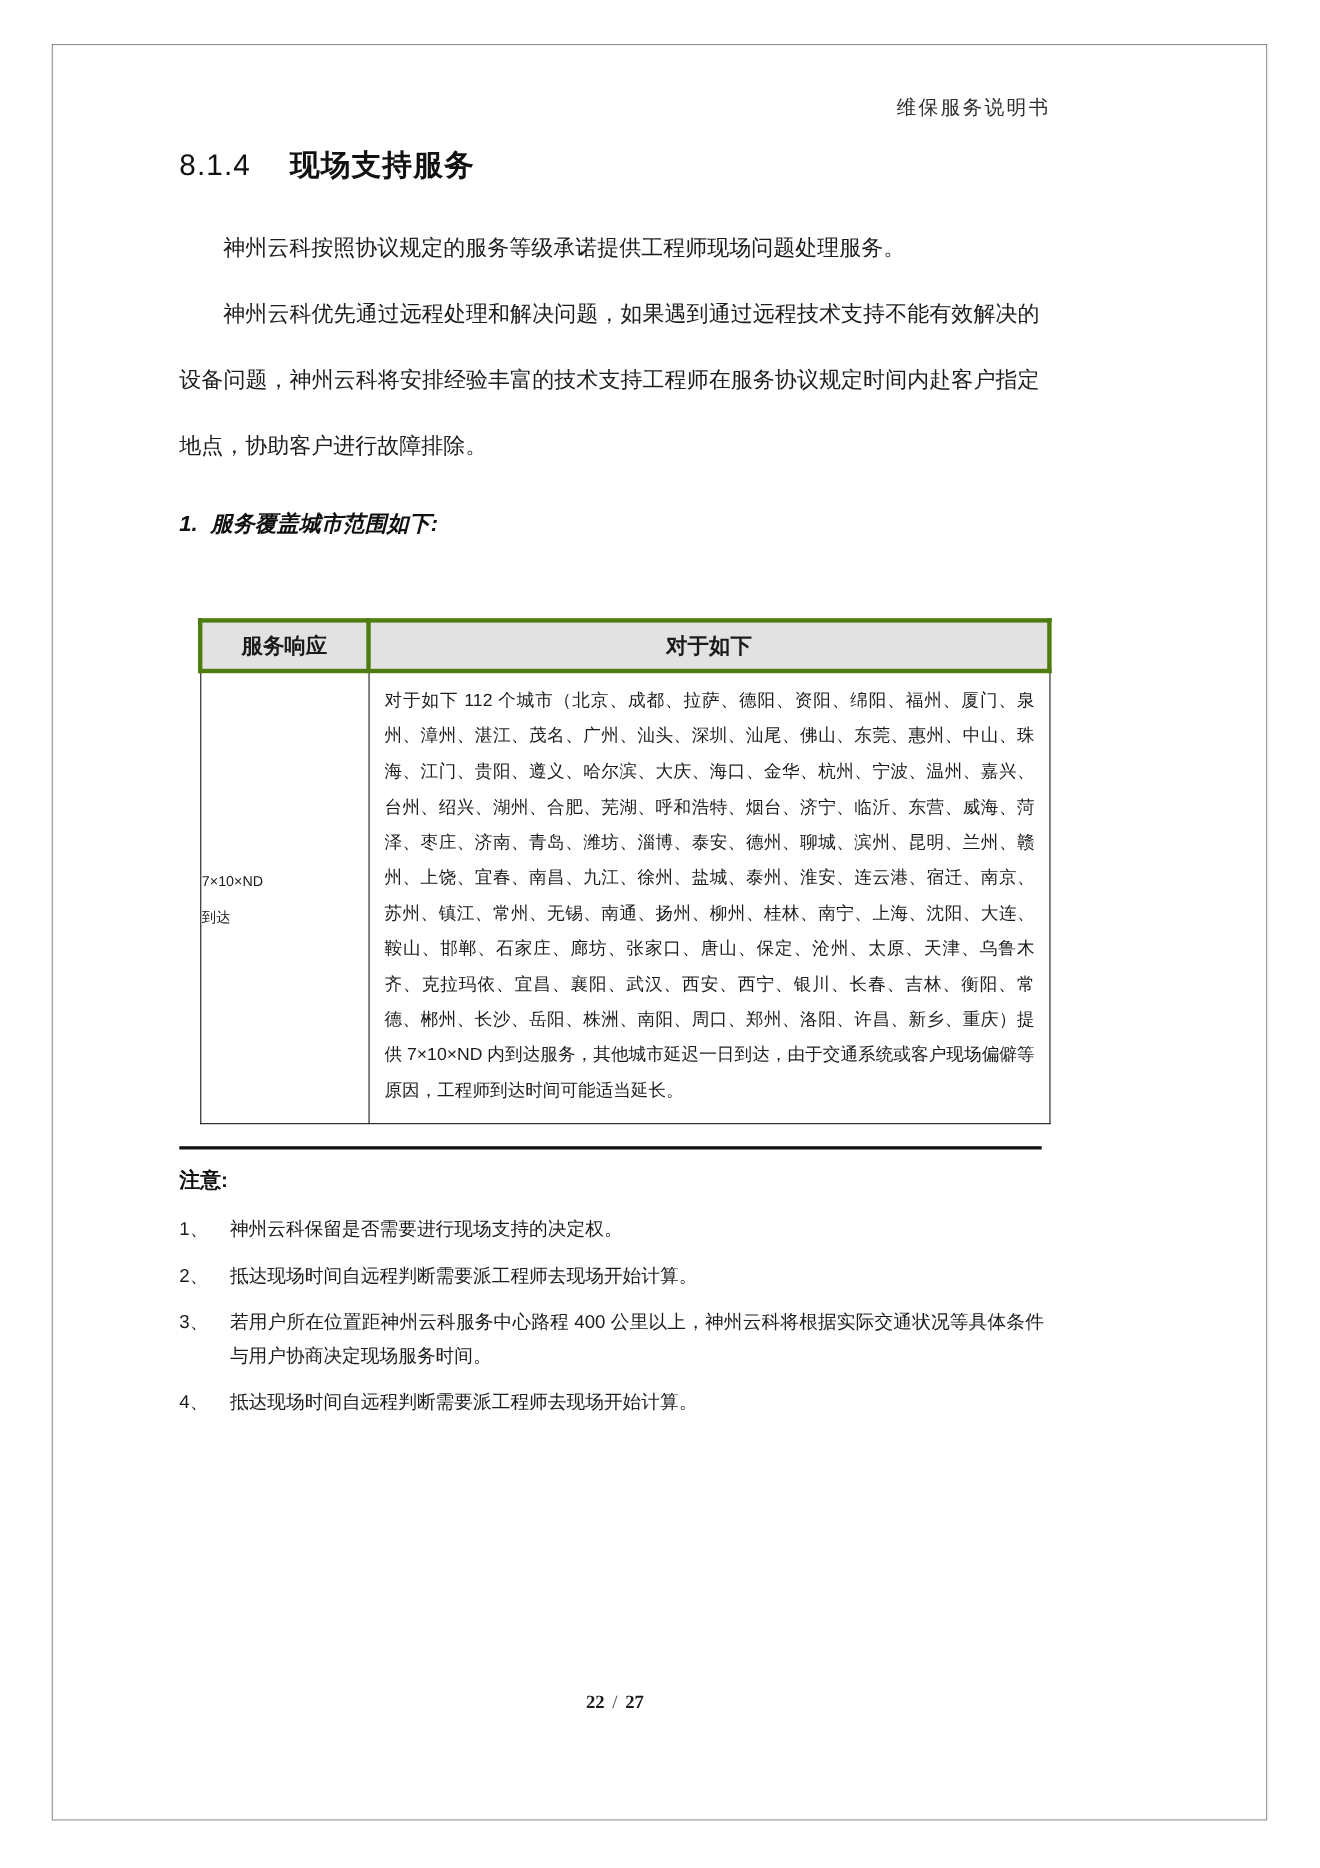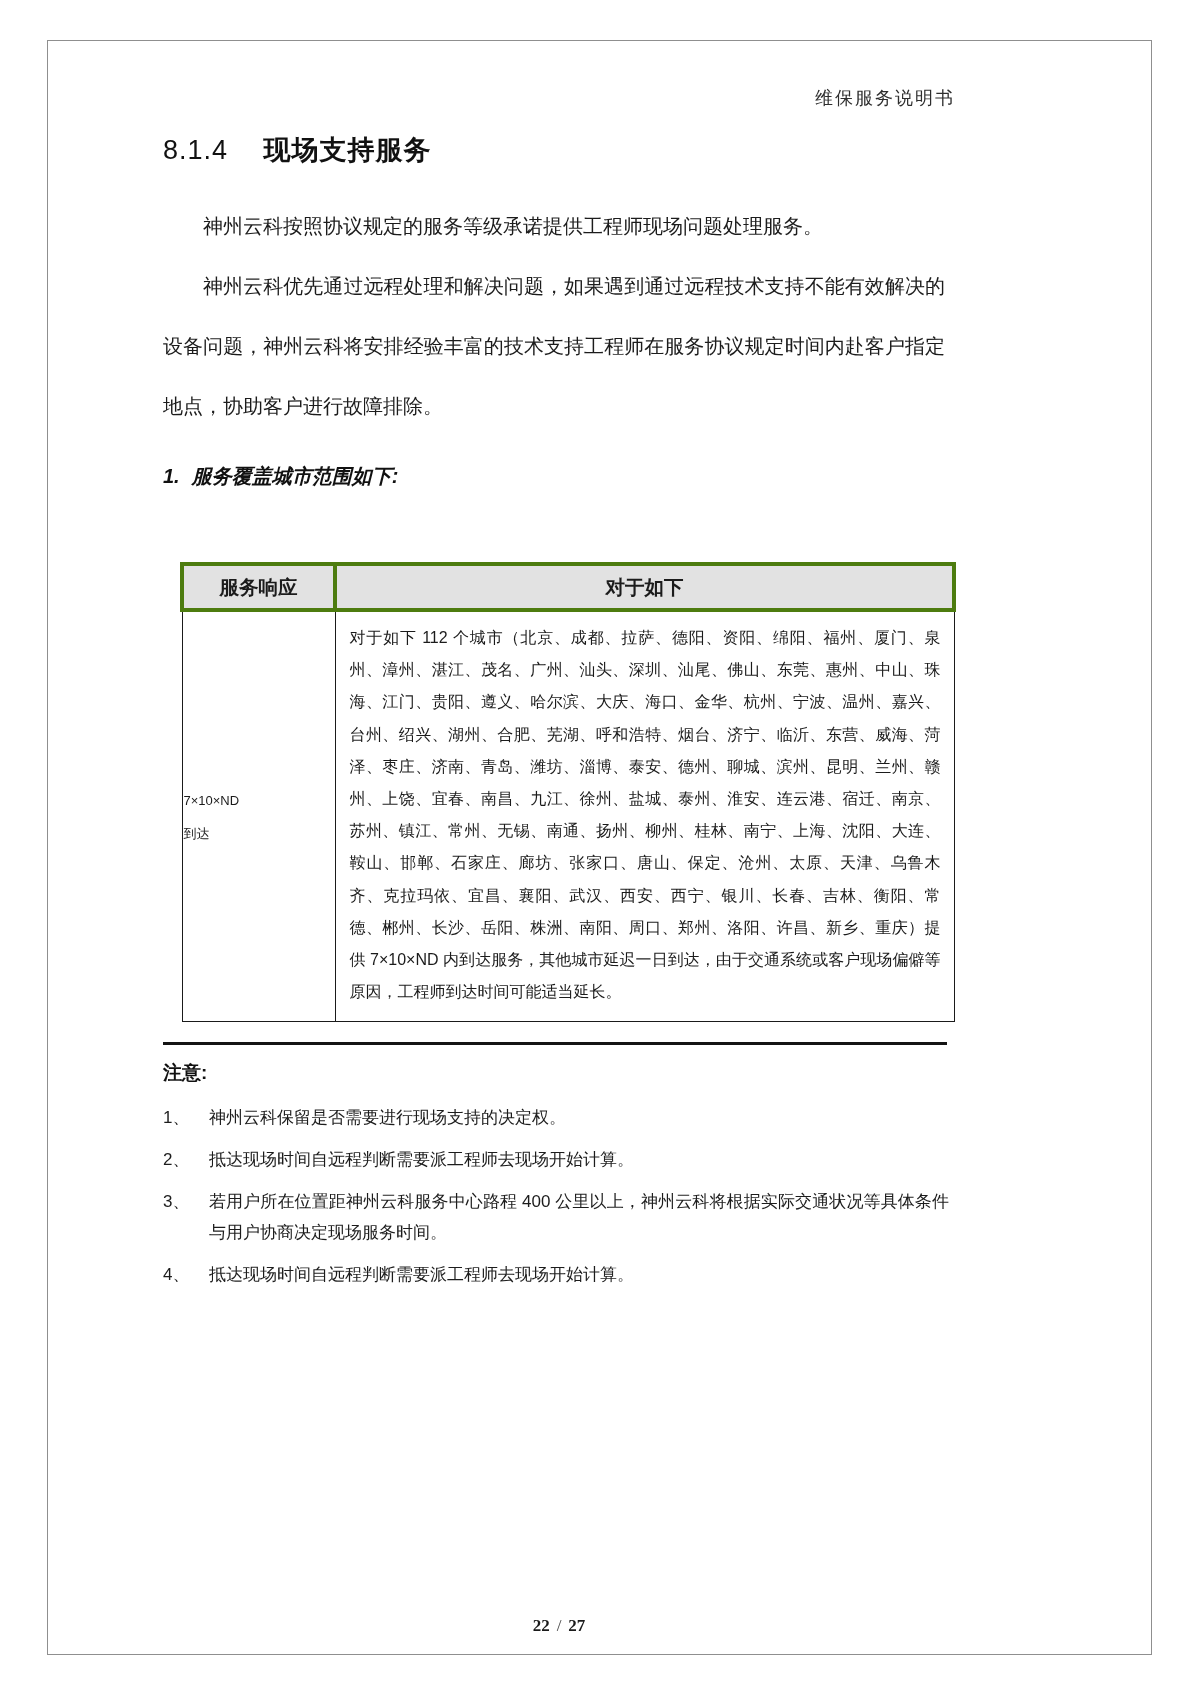--- a/index.html
+++ b/index.html
@@ -109,21 +109,21 @@
     display: flex;
     font-size: 17px;
     line-height: 31px;
     margin-bottom: 11px;
     color: #1c1c1c;
   }
   .note-num { flex: none; width: 46px; }
   .note-text { flex: 1; text-align: justify; }
   .page-footer {
     position: absolute;
-    top: 1616px; left: 163px; width: 792px;
+    top: 1538px; left: 163px; width: 792px;
     text-align: center;
     font-family: "Liberation Serif", serif;
     font-size: 17px;
     color: #1a1a1a;
   }
   .page-footer .pf-num { font-weight: 700; }
   .page-footer .pf-sep { margin: 0 7px; color: #444; }
 </style>
 </head>
 <body>

